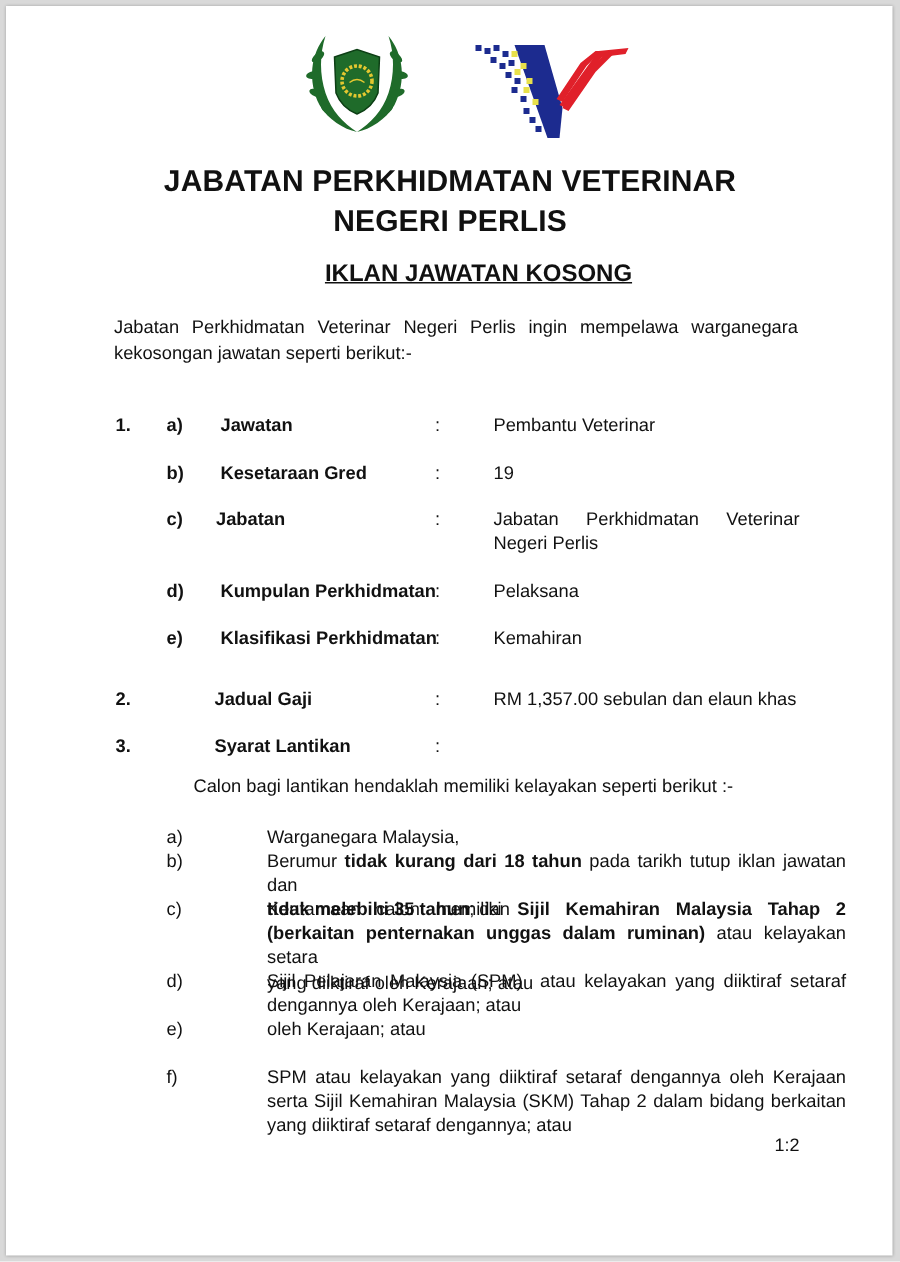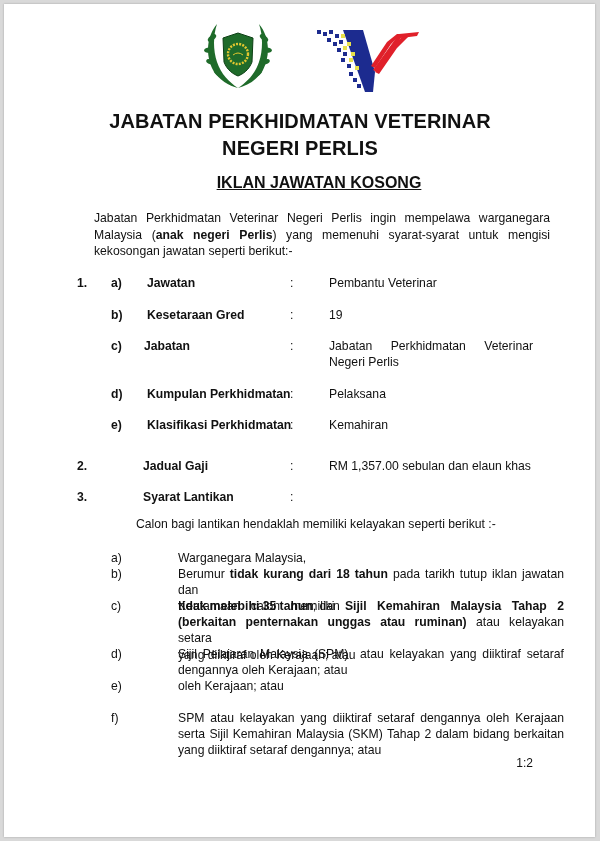--- a/index.html
+++ b/index.html
@@ -17,33 +17,33 @@
   .logos { position: absolute; top: 18px; left: 0; width: 600px; height: 80px; }
   .logo-perlis { position: absolute; left: 203px; top: 0; width: 70px; height: 72px; }
   .logo-vet { position: absolute; left: 313px; top: 4px; width: 110px; height: 70px; }
 
   .title { position: absolute; left: 0; width: 600px; text-align: center; font-weight: bold; font-size: 20px; letter-spacing: 0.1px; }
   .title1 { top: 110px; }
   .title2 { top: 137px; }
   .subtitle { position: absolute; top: 174px; left: 0; width: 600px; text-align: center; font-weight: bold; font-size: 16px; }
   .subtitle span { text-decoration: underline; padding-left: 38px; }
 
-  .p { position: absolute; font-size: 12.2px; line-height: 16.5px; margin-left: 18px; }
+  .p { position: absolute; font-size: 12.2px; line-height: 16.5px; }
   .intro { left: 76px; top: 210px; width: 456px; text-align: justify; }
   .just-line { display: block; text-align: justify; text-align-last: justify; }
 
   .row { position: absolute; font-size: 12.2px; line-height: 16px; }
   .num { position: absolute; left: 77px; font-weight: bold; }
   .sub { position: absolute; left: 111px; font-weight: bold; }
   .label { position: absolute; left: 147px; font-weight: bold; white-space: nowrap; }
   .label2 { left: 111px; margin-left: 32px; }
   .colon { position: absolute; left: 290px; }
   .value { position: absolute; left: 329px; width: 204px; }
 
-  .req-intro { left: 118px; top: 516px; }
+  .req-intro { left: 129px; top: 516px; }
   .req { position: absolute; left: 111px; width: 422px; font-size: 12.2px; line-height: 16.2px; }
   .req .l { position: absolute; left: 0; top: 0; }
   .req .t { position: absolute; left: 36px; width: 386px; text-align: justify; margin-left: 31px; }
   .pagenum { position: absolute; left: 500px; top: 756px; width: 33px; text-align: right; font-size: 12px; }
 </style>
 </head>
 <body>
 
 <div class="page"></div>
 
@@ -98,21 +98,20 @@
     </g>
   </svg>
 </div>
 
 <div class="title title1">JABATAN PERKHIDMATAN VETERINAR</div>
 <div class="title title2">NEGERI PERLIS</div>
 <div class="subtitle"><span>IKLAN JAWATAN KOSONG</span></div>
 
 <div class="p intro">
   <span class="just-line">Jabatan Perkhidmatan Veterinar Negeri Perlis ingin mempelawa warganegara</span>
-  <span class="just-line"><span>Malaysia (</span><b>anak negeri Perlis</b><span>) yang memenuhi syarat-syarat untuk mengisi</span></span>
   <span>kekosongan jawatan seperti berikut:-</span>
 </div>
 
 <div class="row" style="top:275px;left:0;width:600px;">
   <span class="num">1.</span>
   <span class="sub">a)</span>
   <span class="label">Jawatan</span>
   <span class="colon">:</span>
   <span class="value">Pembantu Veterinar</span>
 </div>
@@ -167,21 +166,21 @@
   <span class="l">b)</span>
   <span class="t">
     <span class="just-line"><span>Berumur </span><b>tidak kurang dari 18 tahun</b><span> pada tarikh tutup iklan jawatan dan</span></span>
     <span><b>tidak melebihi 35 tahun</b><span>; dan</span></span>
   </span>
 </div>
 <div class="req" style="top:598px">
   <span class="l">c)</span>
   <span class="t">
     <span class="just-line"><span>Keutamaan calon memiliki </span><b>Sijil Kemahiran Malaysia Tahap 2</b></span>
-    <span class="just-line"><b>(berkaitan penternakan unggas atau ruminan)</b><span> atau kelayakan setara</span></span>
+    <span class="just-line"><b>(berkaitan penternakan unggas dalam ruminan)</b><span> atau kelayakan setara</span></span>
     <span>yang diiktiraf oleh Kerajaan; atau</span>
   </span>
 </div>
 <div class="req" style="top:646px">
   <span class="l">d)</span>
   <span class="t">
     <span class="just-line" style="white-space:pre">Sijil Pelajaran Malaysia (SPM)  atau kelayakan yang diiktiraf setaraf</span>
     <span>dengannya oleh Kerajaan; atau</span>
   </span>
 </div>

